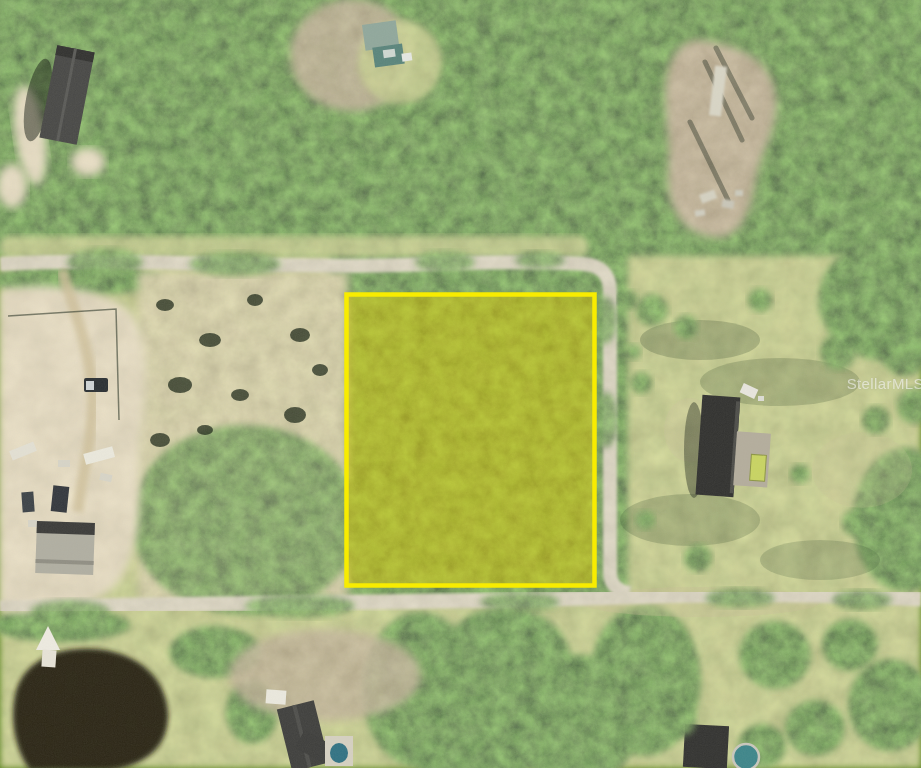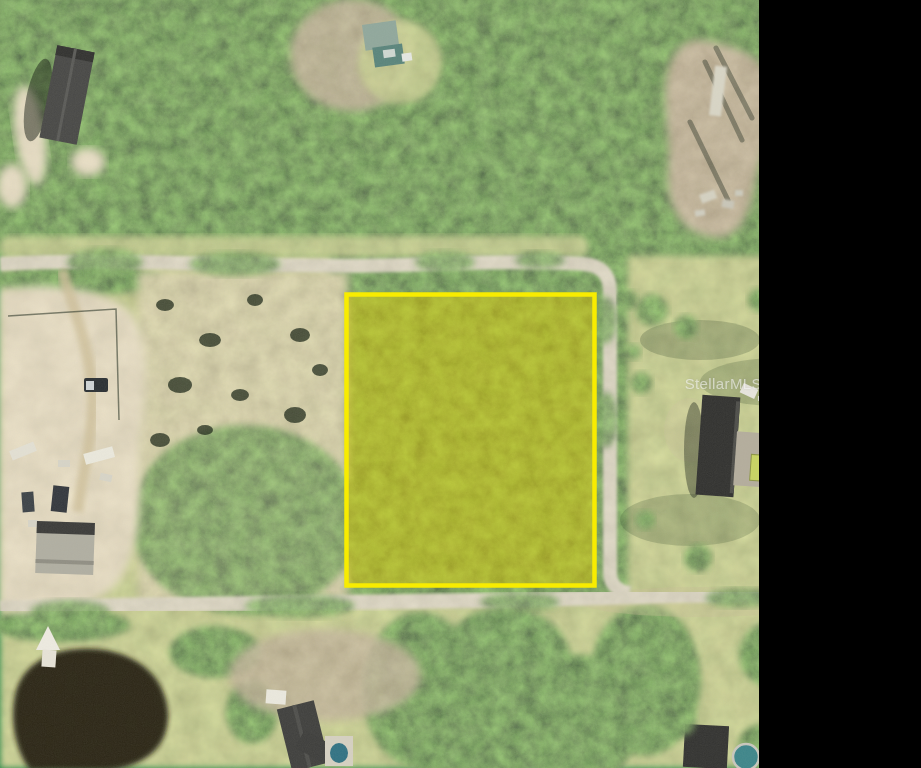--- a/index.html
+++ b/index.html
@@ -1,20 +1,20 @@
 <!DOCTYPE html>
 <html><head>
 <meta charset="utf-8">
 <style>
   html,body{margin:0;padding:0;background:#000;}
   .stage{
     position:relative;
-    width:759px;height:768px;
+    width:921px;height:768px;
     overflow:hidden;
-    background:#15803d;
+    background:#4d7c0f;
     font-family:"Liberation Sans", sans-serif;
   }
   .stage svg{position:absolute;left:0;top:0;display:block;}
   .watermark{
     position:absolute;
     top:375px;right:-3px;
     font-size:15px;
     letter-spacing:.4px;
     color:rgba(255,255,255,0.55);
     text-shadow:0 0 2px rgba(120,120,120,0.25);

